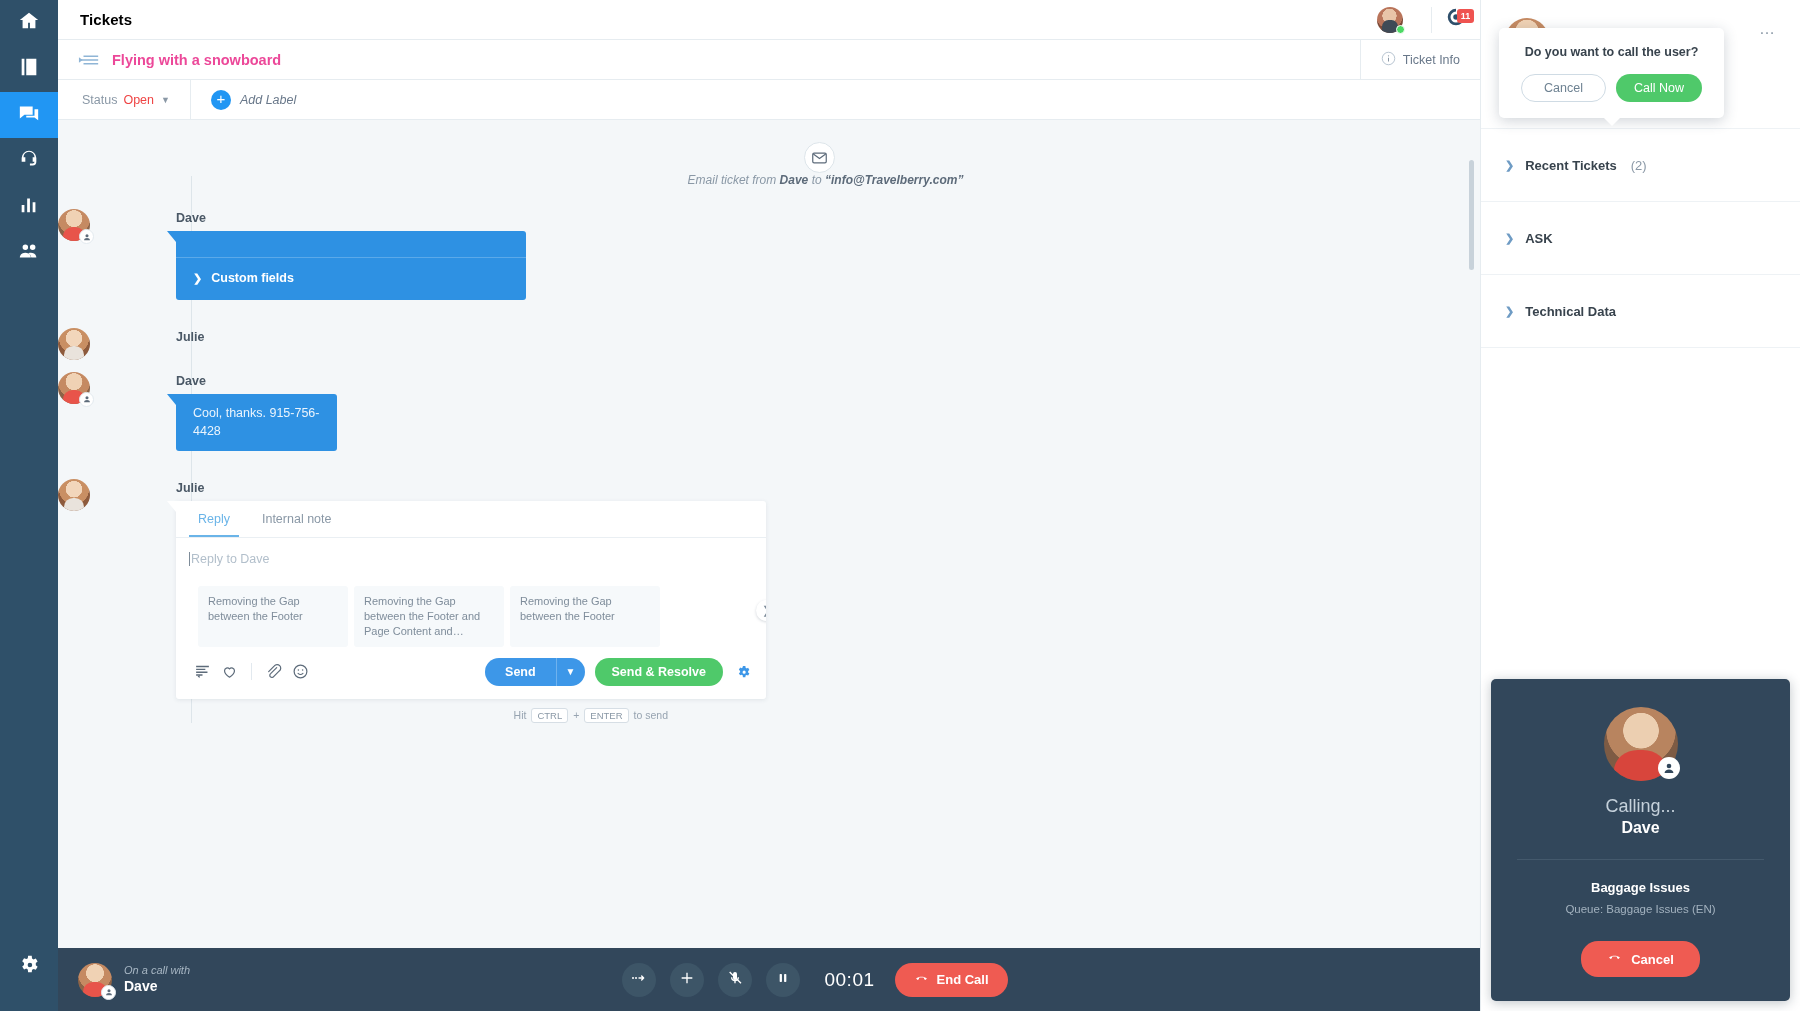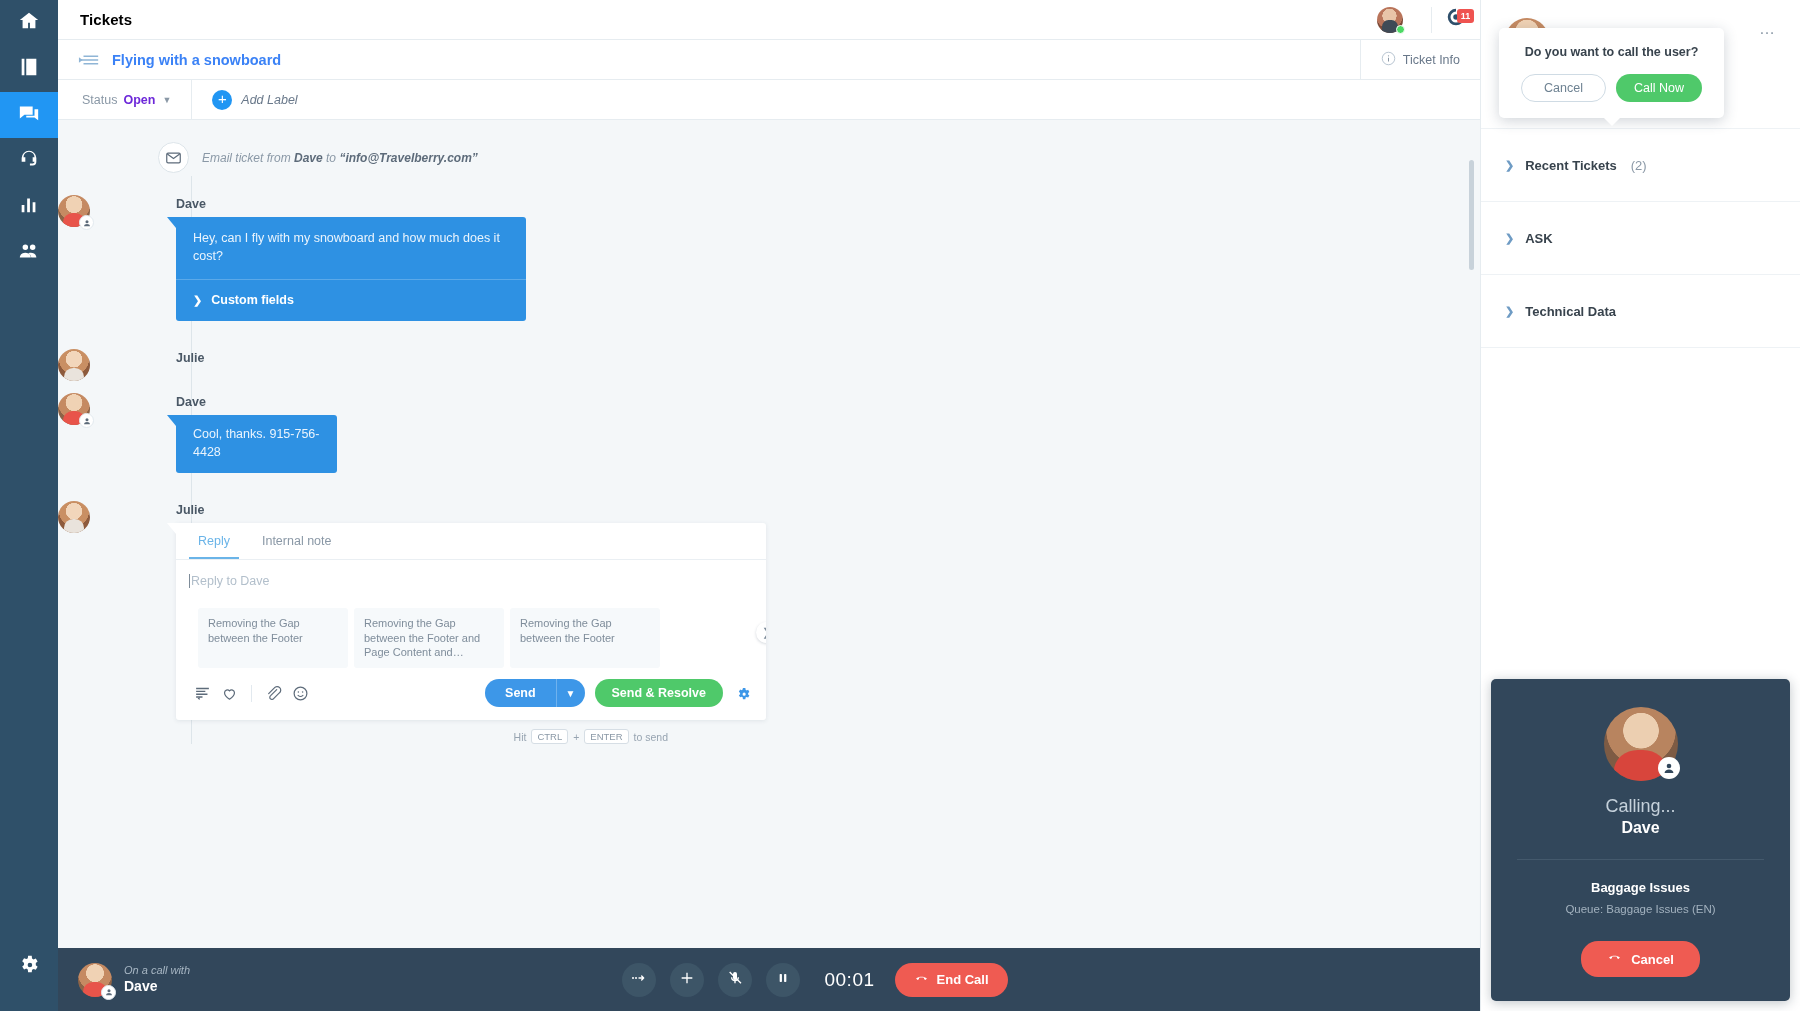--- a/index.html
+++ b/index.html
@@ -64,37 +64,37 @@
     display: flex; align-items: center; justify-content: center; padding: 0 3px;
   }
 
   
   .subjectbar {
     height: 40px; background: #ffffff; border-bottom: 1px solid #e6ecf0;
     display: flex; align-items: center; flex: 0 0 40px; padding-left: 20px;
   }
   .collapse-icon { width: 22px; height: 16px; margin-right: 12px; cursor: pointer; }
   .collapse-icon svg { width: 22px; height: 16px; }
-  .subject-title { font-size: 14.5px; font-weight: bold; color: #3b82f6; }
+  .subject-title { font-size: 14.5px; font-weight: bold; color: #ec4899; }
   .subject-right { margin-left: auto; display: flex; align-items: center; height: 100%; }
   .ticket-info-btn {
     display: flex; align-items: center; gap: 7px; padding: 0 20px; height: 100%;
     border-left: 1px solid #e6ecf0; cursor: pointer;
   }
   .ticket-info-btn svg { width: 15px; height: 15px; }
   .ticket-info-btn span { font-size: 12.5px; color: #69788a; }
 
   
   .statusbar {
     height: 40px; background: #ffffff; border-bottom: 1px solid #e6ecf0;
     display: flex; align-items: center; flex: 0 0 40px;
   }
   .status-group { display: flex; align-items: center; gap: 6px; padding: 0 20px 0 24px; height: 100%; }
   .status-label { font-size: 12.5px; color: #8a98a6; }
-  .status-value { font-size: 12.5px; color: #6d28d9; font-weight: bold; }
+  .status-value { font-size: 12.5px; color: #ef4444; font-weight: normal; }
   .caret-down { font-size: 9px; color: #8a98a6; margin-left: 1px; }
   .vdiv { width: 1px; height: 40px; background: #e6ecf0; }
   .add-label-btn { display: flex; align-items: center; gap: 9px; padding: 0 20px; cursor: pointer; }
   .plus-circle {
     width: 20px; height: 20px; border-radius: 50%; background: #2196f3; color: #fff;
     display: flex; align-items: center; justify-content: center; font-size: 15px; line-height: 1;
     padding-bottom: 2px;
   }
   .add-label-text { font-size: 12.5px; color: #69788a; font-style: italic; }
 
@@ -105,21 +105,21 @@
   }
   .convo-inner { position: relative; padding-left: 118px; }
   .thread-line {
     position: absolute; left: 133px; top: 34px; bottom: 0; width: 1px; background: #dde5ea;
   }
   .scroll-thumb {
     position: absolute; right: 6px; top: 40px; width: 5px; height: 110px;
     background: #c8d2da; border-radius: 3px;
   }
 
-  .sys-row { display: flex; align-items: center; margin-bottom: 24px; margin-left: -118px; padding-left: 100px; position: relative; z-index: 2; }
+  .sys-row { display: flex; align-items: center; margin-bottom: 24px; margin-left: -118px; padding-left: 100px; position: relative; z-index: 2; flex-direction: column; }
   .sys-icon {
     width: 31px; height: 31px; border-radius: 50%; background: #fff; border: 1px solid #dde5ea;
     display: flex; align-items: center; justify-content: center; flex: 0 0 31px;
   }
   .sys-icon svg { width: 15px; height: 12px; }
   .sys-text { margin-left: 13px; font-size: 12px; font-style: italic; color: #8a98a6; }
   .sys-text b { color: #5d6b7a; font-weight: bold; }
 
   .msg-block { position: relative; margin-bottom: 30px; }
   .msg-avatar {
@@ -452,21 +452,20 @@
             <div class="av av-dave"></div>
             <div class="av-badge">
               <svg viewBox="0 0 12 12">
                   <circle cx="6" cy="4" r="2.3"></circle>
                   <path d="M1.6 11c0-2.4 2-3.6 4.4-3.6S10.4 8.6 10.4 11z"></path>
                 </svg>
             </div>
           </div>
           <div class="msg-name">Dave</div>
           <div class="bubble in bubble-w1">
-            <div>Hey, can I fly with my snowboard and how much does it cost?</div>
             <div class="custom-fields">
               <span class="chev">❯</span>
               <span>Custom fields</span>
             </div>
           </div>
         </div>
 
         <div class="msg-block">
           <div class="msg-avatar">
             <div class="av av-julie"></div>

